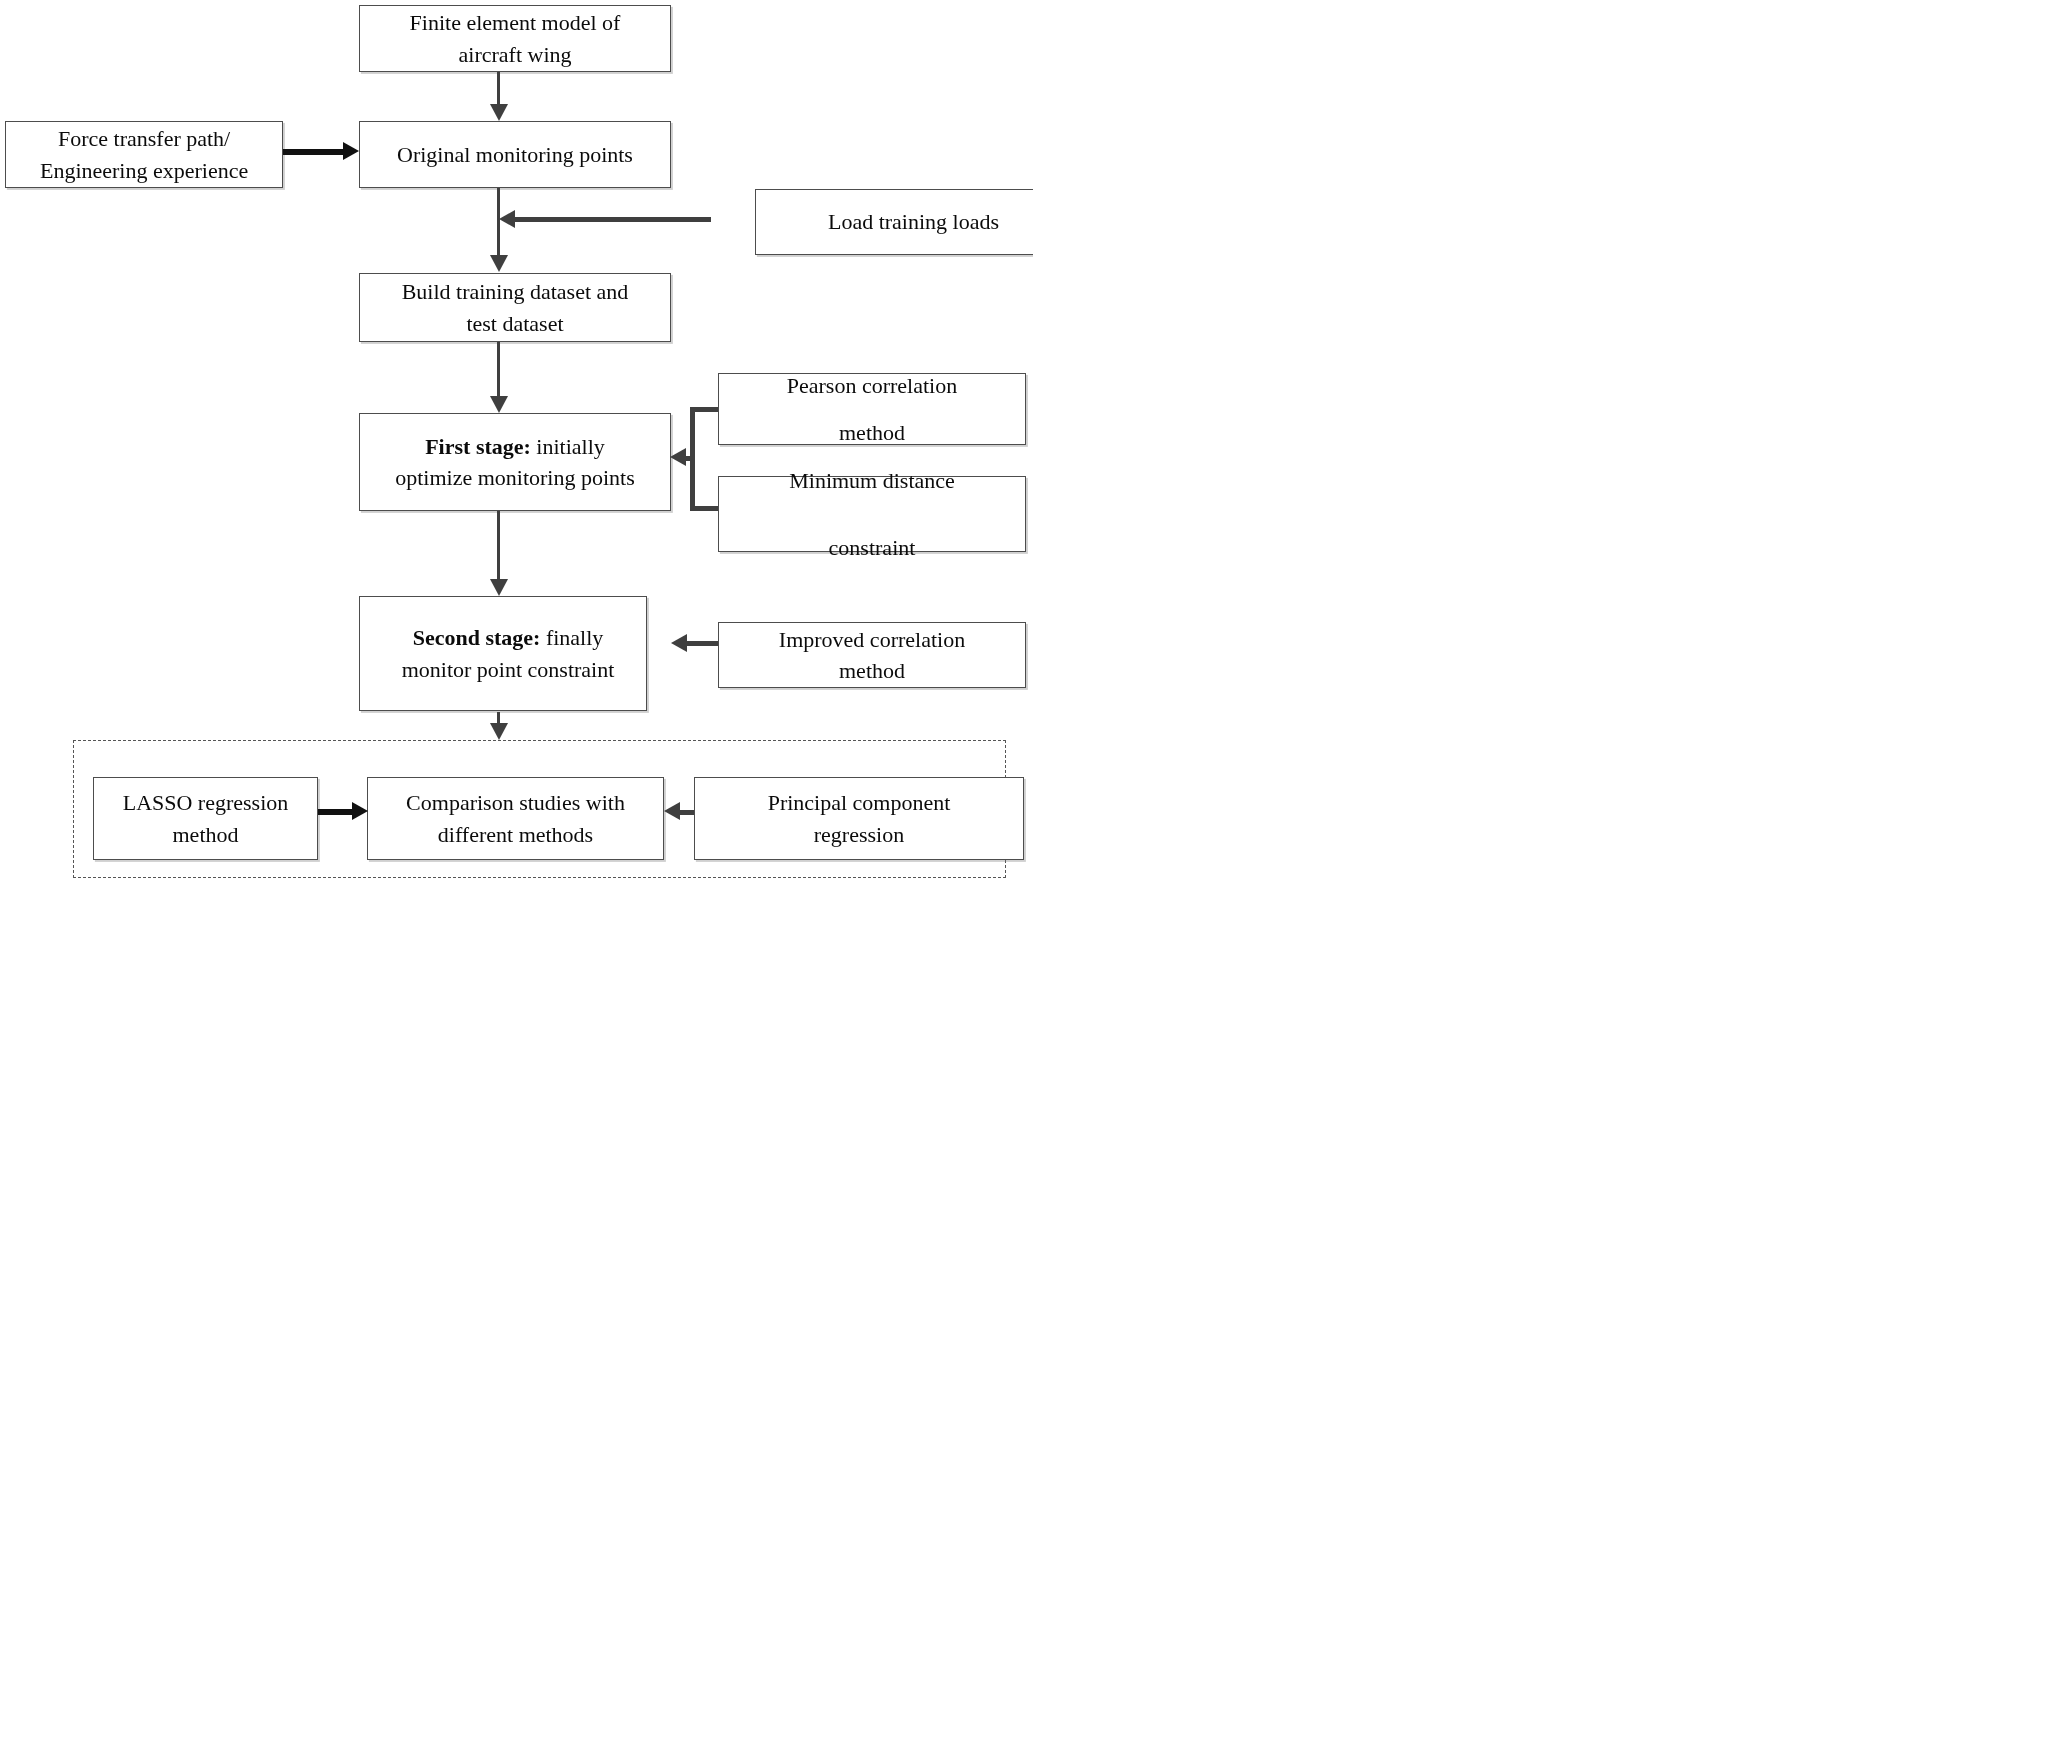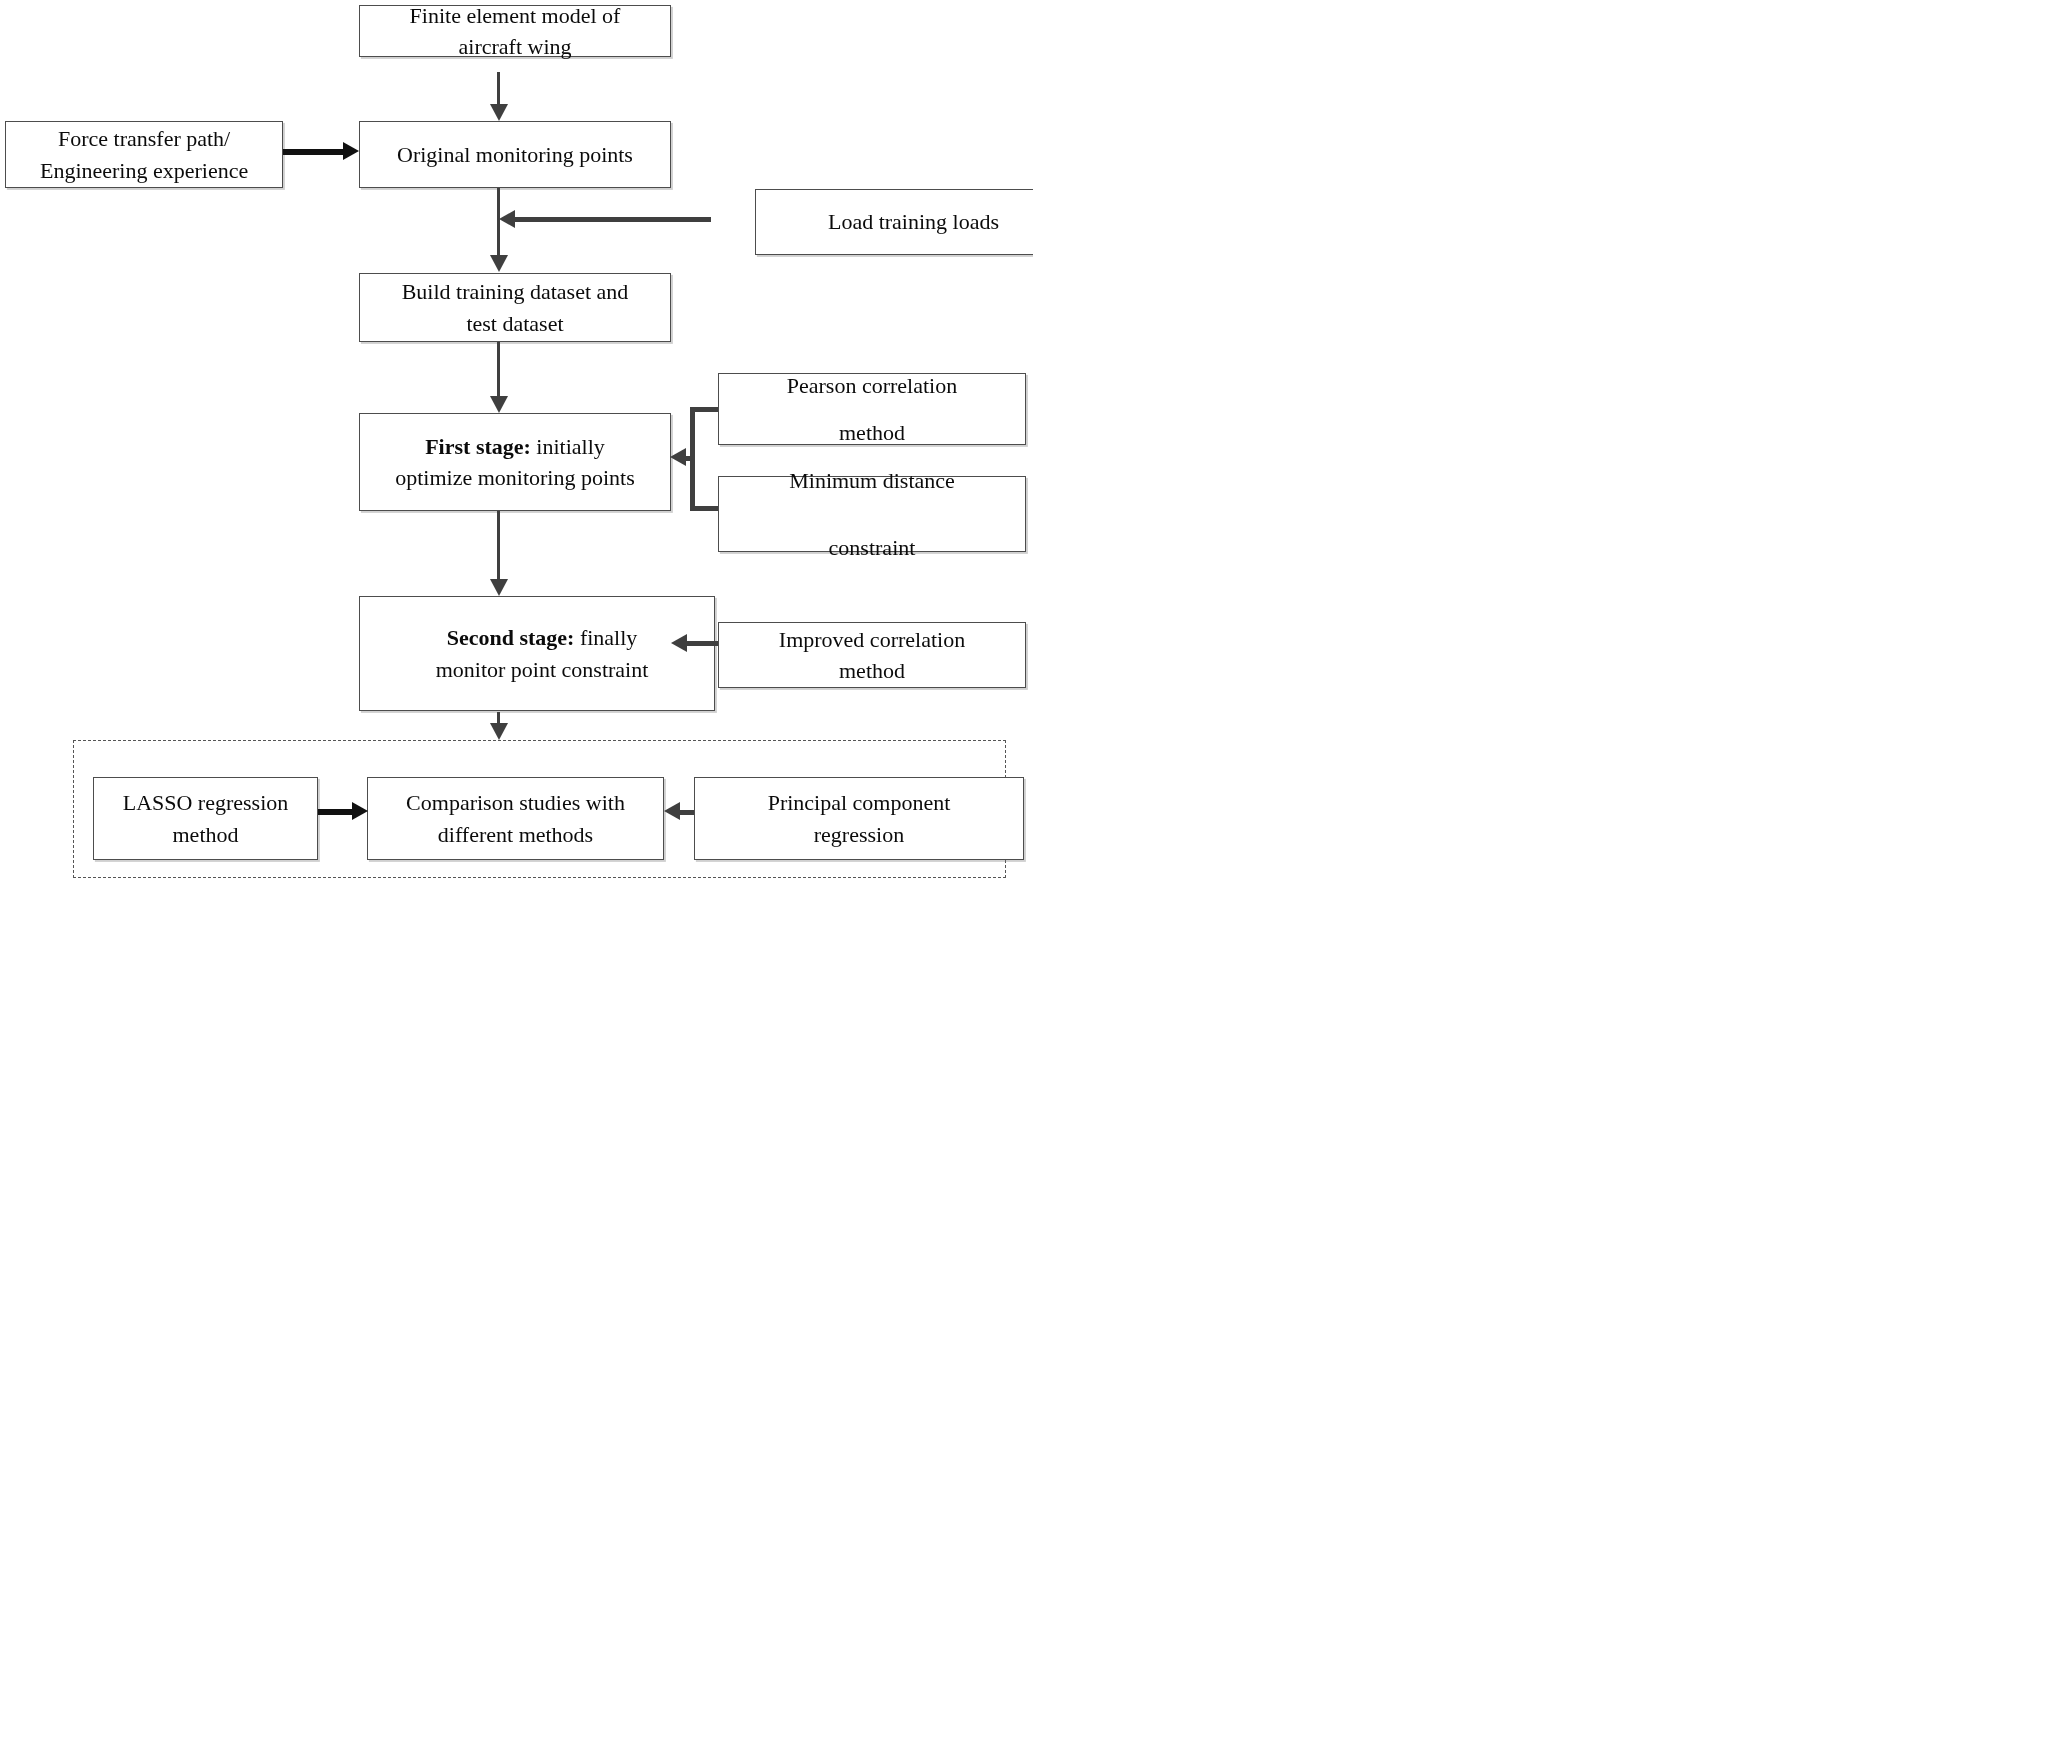--- a/index.html
+++ b/index.html
@@ -60,21 +60,21 @@
     border-right: 16px solid var(--arrow);
   }
   .head-right.strong { border-left-color: var(--arrow-strong); }
   b { font-weight: bold; }
 </style>
 </head>
 <body>
 
 <div id="canvas">
 
-  <div class="box" style="left:359px; top:5.1px; width:312px; height:52px;">
+  <div class="box" style="left:359px; top:5.1px; width:312px; height:67px;">
     <div class="line">Finite element model of</div>
     <div class="line">aircraft wing</div>
   </div>
 
   <div class="box" style="left:5.1px; top:121px; width:278px; height:67px;">
     <div class="line">Force transfer path/</div>
     <div class="line">Engineering experience</div>
   </div>
 
   <div class="box" style="left:359px; top:121px; width:312px; height:67px;">
@@ -98,21 +98,21 @@
   <div class="box" style="left:718px; top:373px; width:308px; height:72px;gap:16px;">
     <div class="line">Pearson correlation</div>
     <div class="line">method</div>
   </div>
 
   <div class="box" style="left:718px; top:476px; width:308px; height:76px;gap:36px;">
     <div class="line">Minimum distance</div>
     <div class="line">constraint</div>
   </div>
 
-  <div class="box" style="left:359px; top:596px; width:356px; height:115px;padding-left:10px;">
+  <div class="box" style="left:359px; top:596px; width:288px; height:115px;padding-left:10px;">
     <div class="line"><b>Second stage:</b><span> finally</span></div>
     <div class="line">monitor point constraint</div>
   </div>
 
   <div class="box" style="left:718px; top:622px; width:308px; height:66px;">
     <div class="line">Improved correlation</div>
     <div class="line">method</div>
   </div>
 
   <div class="dashed-group" style="left:73px; top:740px; width:933px; height:138px;"></div>

